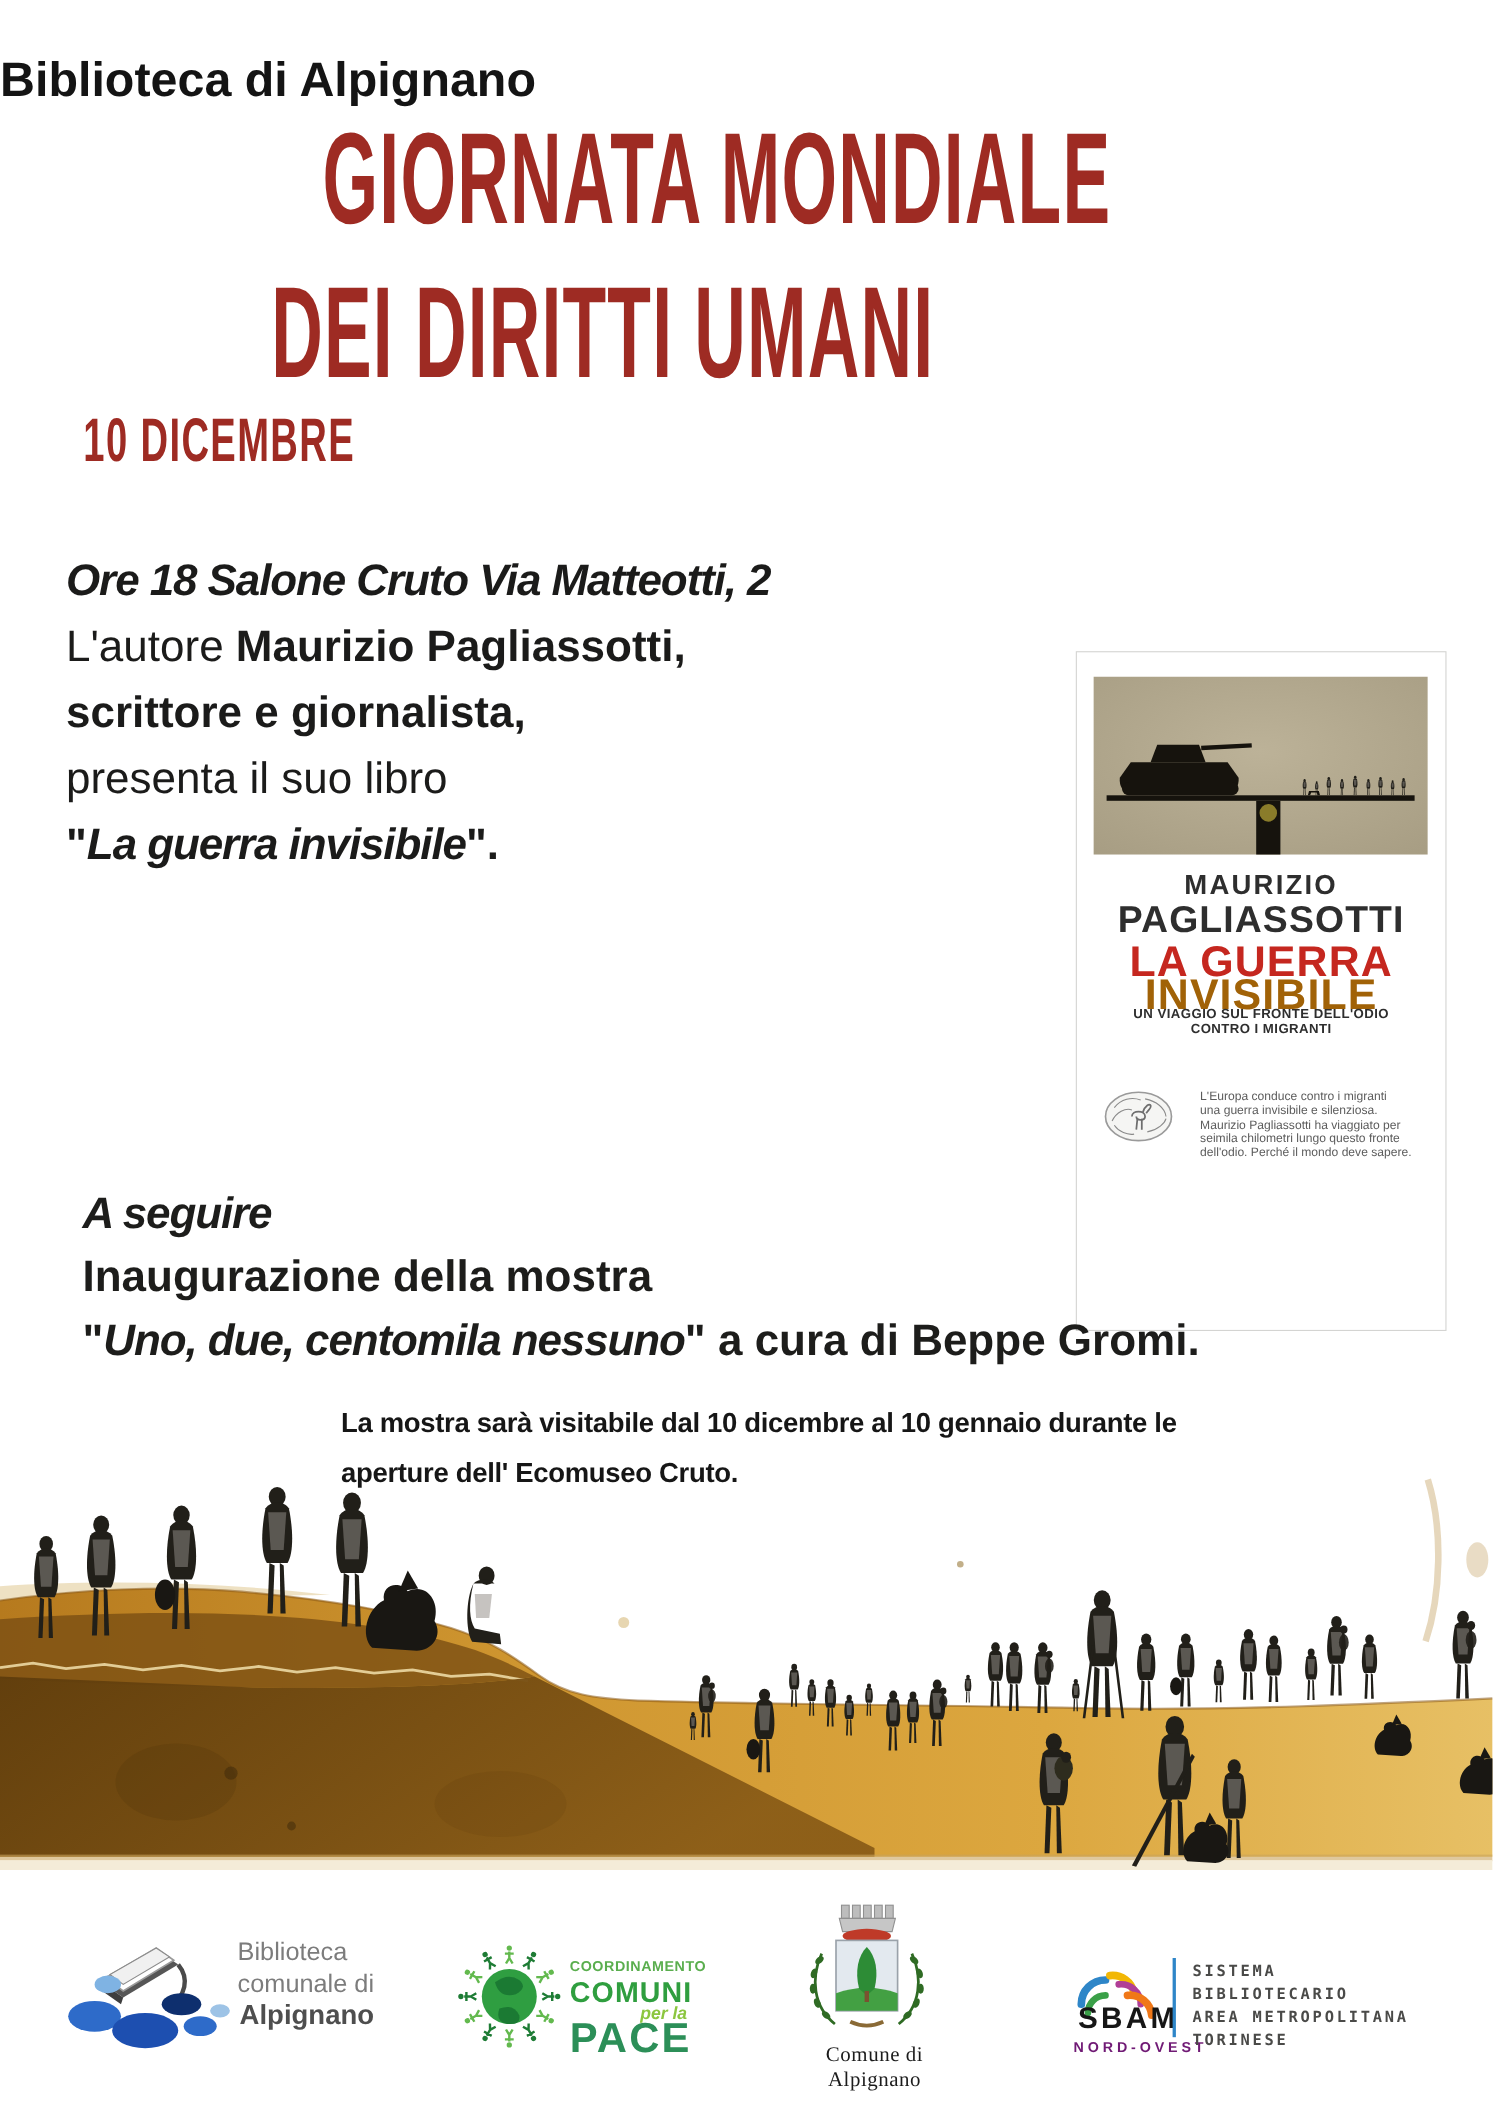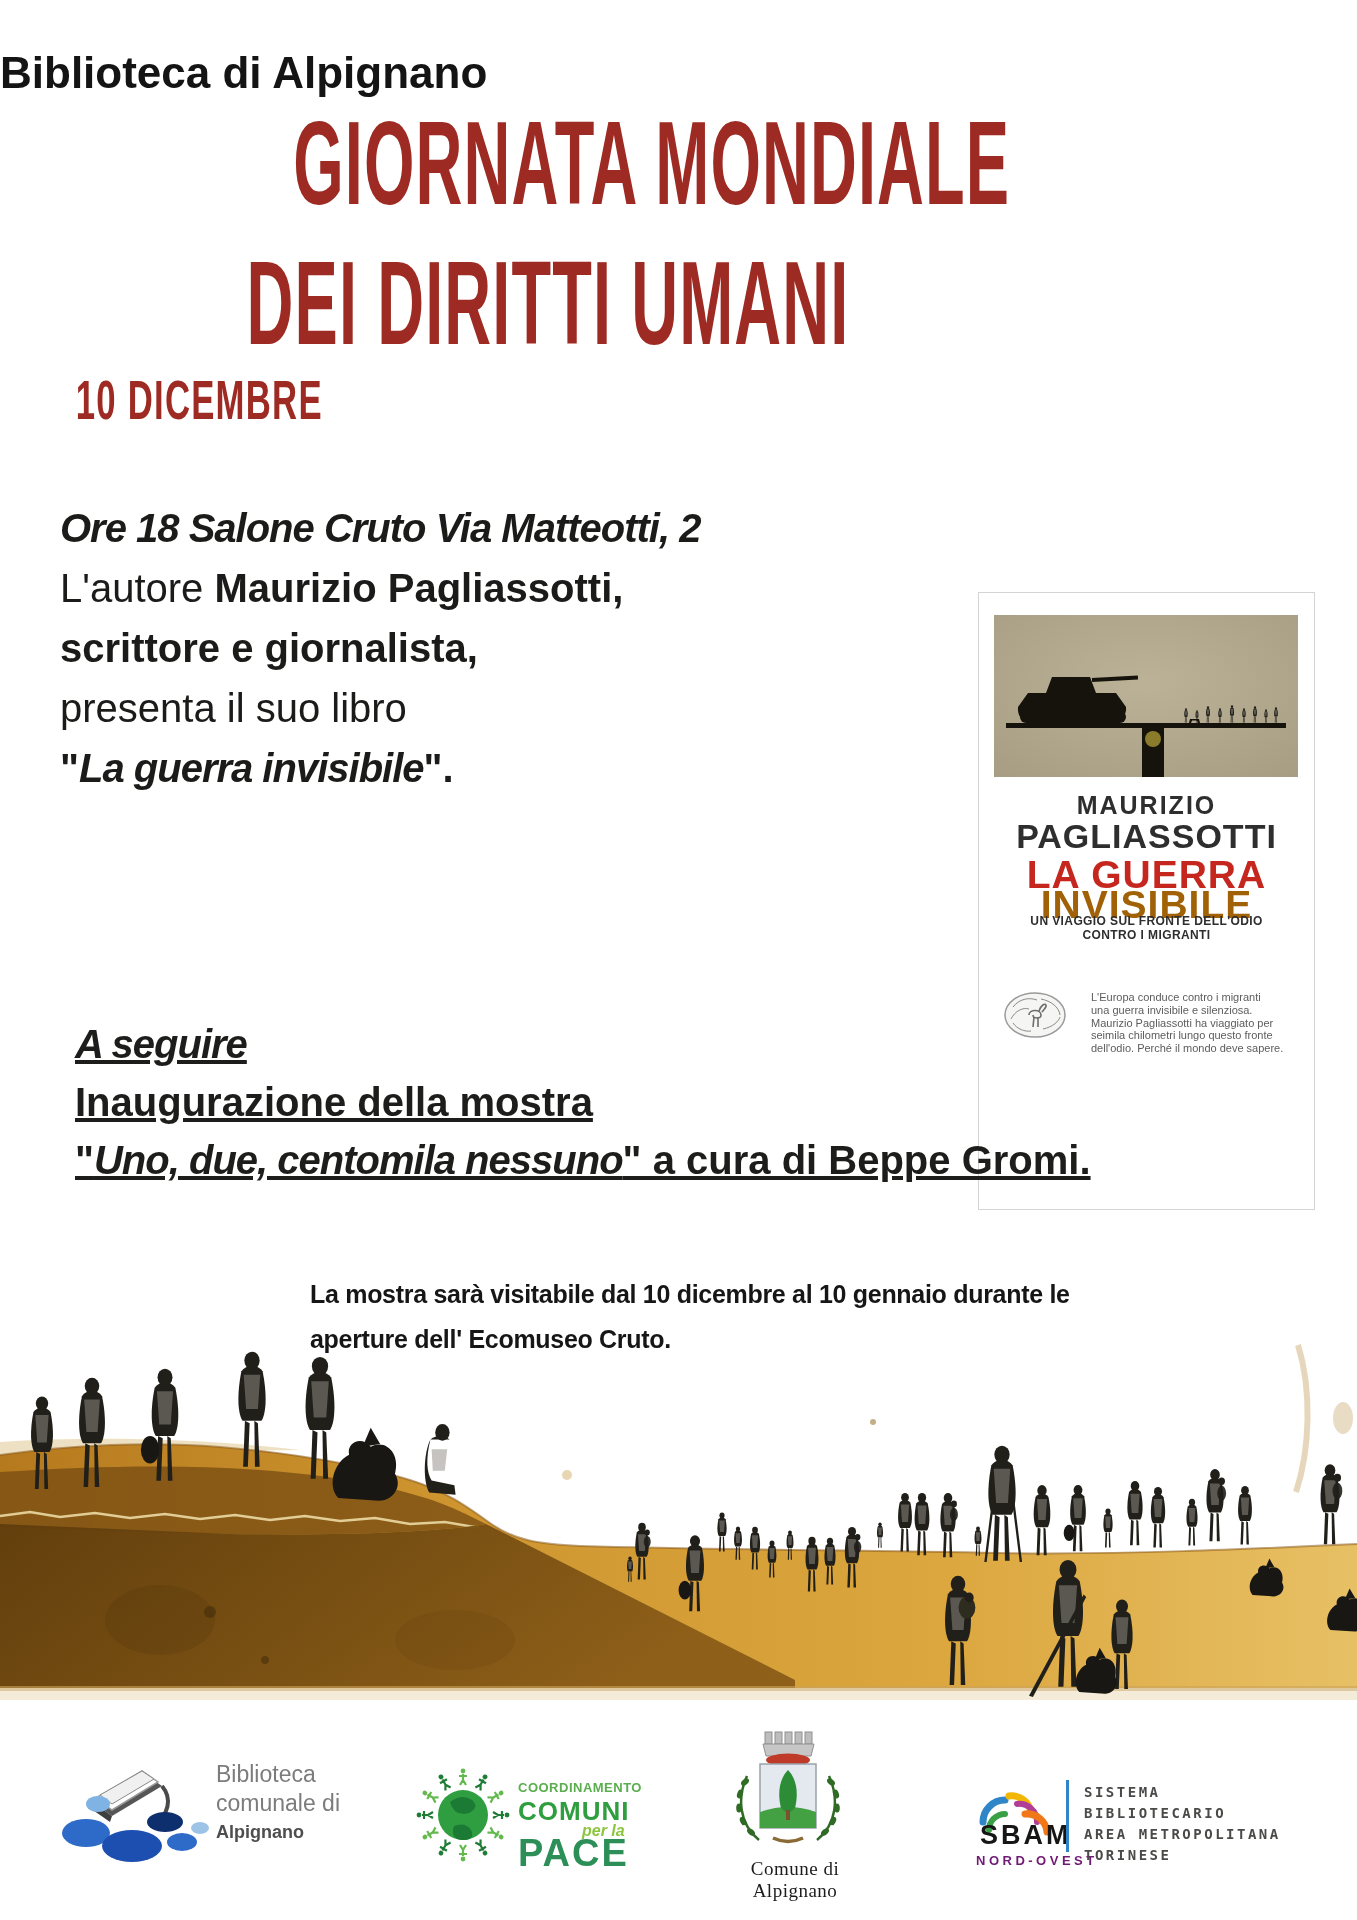--- a/index.html
+++ b/index.html
@@ -11,41 +11,41 @@
   .t2{top:244px;font-size:118px;text-decoration:underline;}
   .date-line{top:372px;font-size:56px;}
   .date-line>span{transform:scaleX(.62);}
   
   .event{position:absolute;left:60px;top:498px;font-size:40px;line-height:60px;color:#1b1b1a;}
   .event p,.follow p,.note p{margin:0;}
   .bi{font-weight:700;font-style:italic;letter-spacing:-1px;}
   .bold{font-weight:700;}
   .ital{font-style:italic;letter-spacing:-1px;}
   
-  .follow{position:absolute;left:75px;top:1015px;font-size:40px;line-height:58px;text-decoration:underline;}
+  .follow{position:absolute;left:75px;top:1074px;font-size:40px;line-height:58px;}
   .note{position:absolute;left:310px;top:1272px;font-size:25px;font-weight:700;line-height:45px;letter-spacing:-.3px;white-space:nowrap;color:#161616;}
   
   .cover{position:absolute;left:978px;top:592px;width:337px;height:618px;background:#fff;border:1px solid #d4d4d2;box-sizing:border-box;}
   .cover-art{position:absolute;left:15px;top:22px;width:304px;height:162px;}
   .cov-line{position:absolute;left:0;width:335px;text-align:center;line-height:1;font-weight:700;white-space:nowrap;}
   .cov-a1{top:200px;font-size:25px;letter-spacing:2px;color:#2e2e2e;}
   .cov-a2{top:226px;font-size:34px;letter-spacing:1px;color:#2e2e2e;}
   .cov-t1{top:262px;font-size:39px;color:#c5271f;letter-spacing:1px;}
   .cov-t2{top:292px;font-size:39px;color:#a16207;letter-spacing:1px;}
   .cov-s1{top:322px;font-size:12px;color:#2e2e2e;letter-spacing:.4px;}
   .cov-s2{top:336px;font-size:12px;color:#2e2e2e;letter-spacing:.4px;}
   .cov-logo{position:absolute;left:24px;top:398px;width:64px;height:48px;}
   .cov-blurb{position:absolute;left:112px;top:398px;width:200px;font-size:11px;line-height:12.8px;color:#5c5c5c;font-weight:400;}
   .cov-blurb span{display:block;white-space:nowrap;}
   
   .mig{position:absolute;left:0;top:1120px;width:1357px;height:580px;}
   
   .lg1-icon{position:absolute;left:58px;top:1738px;width:155px;height:132px;}
   .lg1-text{position:absolute;left:216px;top:1760px;font-size:23px;line-height:29px;color:#7c7c7c;}
-  .lg1-text .last{font-weight:700;font-size:18px;color:#4e4e4e;}
+  .lg1-text .last{font-weight:700;font-size:25px;color:#4e4e4e;text-align:right;}
   .lg2-icon{position:absolute;left:398px;top:1752px;width:130px;height:130px;}
   .lg2-text{position:absolute;left:518px;top:1780px;width:180px;}
   .lg2-l1{font-size:13px;font-weight:700;color:#5aae4e;letter-spacing:.5px;}
   .lg2-l2{font-size:26px;font-weight:700;color:#2f9e3f;letter-spacing:1px;margin-top:1px;}
   .lg2-perla{position:absolute;left:64px;top:42px;font-size:16px;font-style:italic;color:#8cc63f;font-weight:700;}
   .lg2-l4{position:absolute;left:0;top:52px;font-size:38px;font-weight:700;color:#2c8f58;letter-spacing:2px;}
   .lg3-icon{position:absolute;left:725px;top:1724px;width:140px;height:132px;}
   .lg3-cap{position:absolute;left:715px;top:1858px;width:160px;text-align:center;font-family:"Liberation Serif",serif;font-size:19px;color:#1c1c1c;letter-spacing:.5px;}
   .lg4-arcs{position:absolute;left:975px;top:1774px;width:95px;height:62px;}
   .lg4-sbam{position:absolute;left:980px;top:1820px;font-size:27px;font-weight:700;color:#161616;letter-spacing:3px;}

